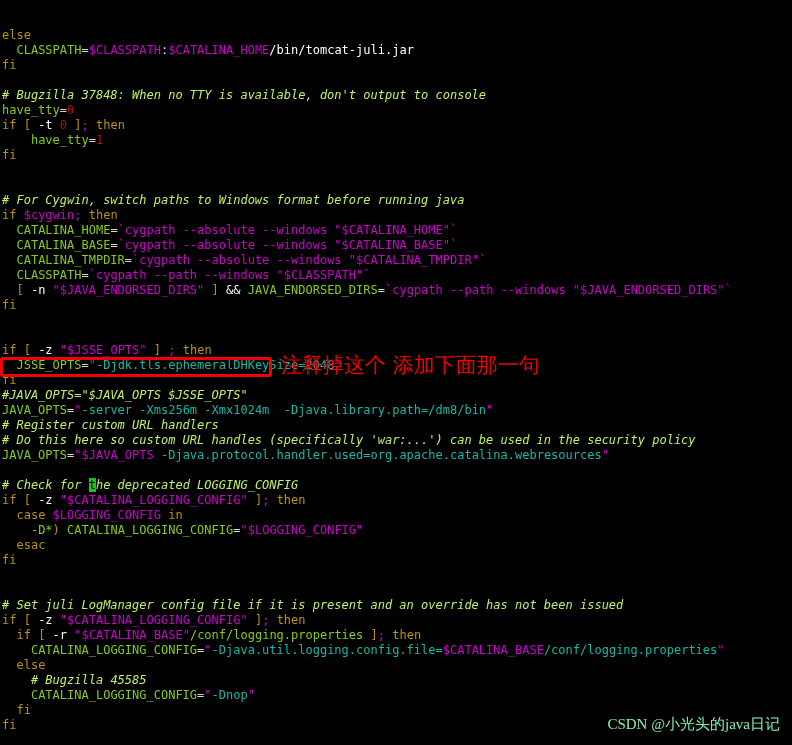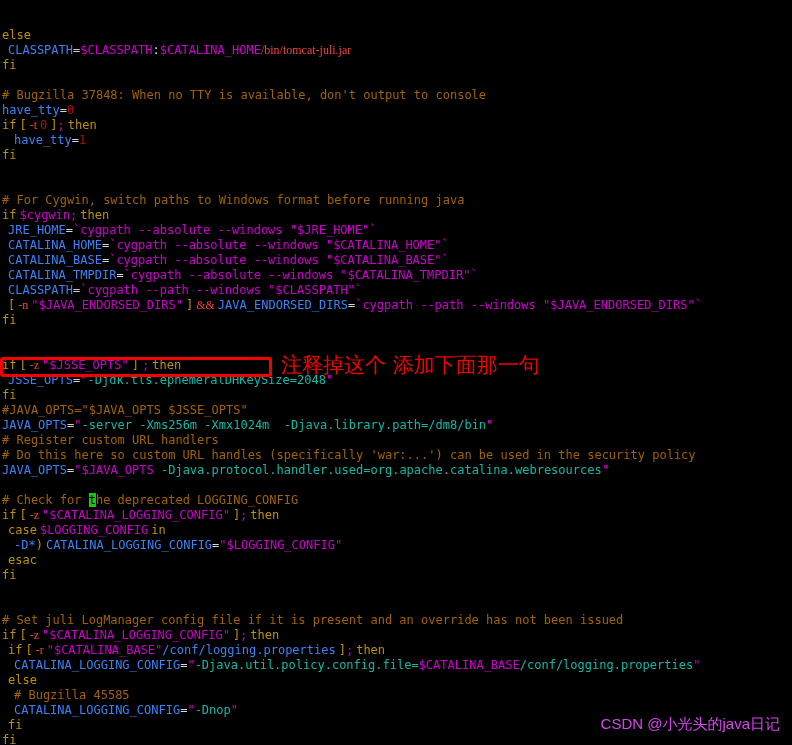--- a/index.html
+++ b/index.html
@@ -31,26 +31,26 @@
     height: 15px;
     line-height: 15px;
     font-size: 12px;
     white-space: pre;
     letter-spacing: 0px;
     padding-left: 2px;
   }
 
   
   .t-kw   { color: #b9920a; }   
-  .t-com  { color: #a16207; }   
-  .t-var  { color: #3b82f6; }   
+  .t-com  { color: #bef264; font-style: italic; }   
+  .t-var  { color: #84cc16; }   
   .t-dollar { color: #cc00cc; } 
   .t-str  { color: #14b8a6; }   
   .t-num  { color: #b01010; }
-  .t-plain{ color: #ef4444; font-family: Liberation Serif, serif; }
+  .t-plain{ color: #ffffff; }
   .t-op   { color: #d8d8d8; }
   .t-tick { color: #cc00cc; }
 
   
   .cursor {
     background: #17c617;
     color: #000000;
   }
 
   
@@ -76,24 +76,24 @@
     line-height: 24px;
     color: #f50000;
     white-space: pre;
   }
 
   
   #watermark {
     position: absolute;
     right: 12px;
     bottom: 12px;
-    font-family: Liberation Sans, sans-serif;
+    font-family: Liberation Serif, serif;
     font-size: 15px;
     line-height: 18px;
-    color: #d946ef;
+    color: #86efac;
     white-space: pre;
   }
 </style>
 </head>
 <body>
 
 <div id="editor">
   <div id="code-lines">
       <div class="line"><span class="t-kw">else</span></div>
       <div class="line"><span class="t-plain">  </span><span class="t-var">CLASSPATH</span><span class="t-op">=</span><span class="t-dollar">$CLASSPATH</span><span class="t-op">:</span><span class="t-dollar">$CATALINA_HOME</span><span class="t-plain">/bin/tomcat-juli.jar</span></div>
@@ -101,21 +101,20 @@
       <div class="line"><span class="t-plain"></span></div>
       <div class="line"><span class="t-com"># Bugzilla 37848: When no TTY is available, don't output to console</span></div>
       <div class="line"><span class="t-var">have_tty</span><span class="t-op">=</span><span class="t-num">0</span></div>
       <div class="line"><span class="t-kw">if</span><span class="t-plain"> </span><span class="t-kw">[</span><span class="t-plain"> -t </span><span class="t-num">0</span><span class="t-plain"> </span><span class="t-kw">]</span><span class="t-dollar">;</span><span class="t-plain"> </span><span class="t-kw">then</span></div>
       <div class="line"><span class="t-plain">    </span><span class="t-var">have_tty</span><span class="t-op">=</span><span class="t-num">1</span></div>
       <div class="line"><span class="t-kw">fi</span></div>
       <div class="line"><span class="t-plain"></span></div>
       <div class="line"><span class="t-plain"></span></div>
       <div class="line"><span class="t-com"># For Cygwin, switch paths to Windows format before running java</span></div>
       <div class="line"><span class="t-kw">if</span><span class="t-plain"> </span><span class="t-dollar">$cygwin</span><span class="t-dollar">;</span><span class="t-plain"> </span><span class="t-kw">then</span></div>
-      <div class="line"><span class="t-plain">  </span><span class="t-var">JRE_HOME</span><span class="t-op">=</span><span class="t-tick">`</span><span class="t-dollar">cygpath --absolute --windows </span><span class="t-dollar">"</span><span class="t-dollar">$JRE_HOME</span><span class="t-dollar">"</span><span class="t-tick">`</span></div>
       <div class="line"><span class="t-plain">  </span><span class="t-var">CATALINA_HOME</span><span class="t-op">=</span><span class="t-tick">`</span><span class="t-dollar">cygpath --absolute --windows </span><span class="t-dollar">"</span><span class="t-dollar">$CATALINA_HOME</span><span class="t-dollar">"</span><span class="t-tick">`</span></div>
       <div class="line"><span class="t-plain">  </span><span class="t-var">CATALINA_BASE</span><span class="t-op">=</span><span class="t-tick">`</span><span class="t-dollar">cygpath --absolute --windows </span><span class="t-dollar">"</span><span class="t-dollar">$CATALINA_BASE</span><span class="t-dollar">"</span><span class="t-tick">`</span></div>
       <div class="line"><span class="t-plain">  </span><span class="t-var">CATALINA_TMPDIR</span><span class="t-op">=</span><span class="t-tick">`</span><span class="t-dollar">cygpath --absolute --windows </span><span class="t-dollar">"</span><span class="t-dollar">$CATALINA_TMPDIR</span><span class="t-dollar">"</span><span class="t-tick">`</span></div>
       <div class="line"><span class="t-plain">  </span><span class="t-var">CLASSPATH</span><span class="t-op">=</span><span class="t-tick">`</span><span class="t-dollar">cygpath --path --windows </span><span class="t-dollar">"</span><span class="t-dollar">$CLASSPATH</span><span class="t-dollar">"</span><span class="t-tick">`</span></div>
       <div class="line"><span class="t-plain">  </span><span class="t-kw">[</span><span class="t-plain"> -n </span><span class="t-dollar">"$JAVA_ENDORSED_DIRS"</span><span class="t-plain"> </span><span class="t-kw">]</span><span class="t-plain"> </span><span class="t-plain">&amp;&amp;</span><span class="t-plain"> </span><span class="t-var">JAVA_ENDORSED_DIRS</span><span class="t-op">=</span><span class="t-tick">`</span><span class="t-dollar">cygpath --path --windows </span><span class="t-dollar">"$JAVA_ENDORSED_DIRS"</span><span class="t-tick">`</span></div>
       <div class="line"><span class="t-kw">fi</span></div>
       <div class="line"><span class="t-plain"></span></div>
       <div class="line"><span class="t-plain"></span></div>
       <div class="line"><span class="t-kw">if</span><span class="t-plain"> </span><span class="t-kw">[</span><span class="t-plain"> -z </span><span class="t-dollar">"</span><span class="t-dollar">$JSSE_OPTS</span><span class="t-dollar">"</span><span class="t-plain"> </span><span class="t-kw">]</span><span class="t-plain"> </span><span class="t-dollar">;</span><span class="t-plain"> </span><span class="t-kw">then</span></div>
       <div class="line"><span class="t-plain">  </span><span class="t-var">JSSE_OPTS</span><span class="t-op">=</span><span class="t-dollar">"</span><span class="t-str">-Djdk.tls.ephemeralDHKeySize=2048</span><span class="t-dollar">"</span></div>
@@ -130,21 +129,21 @@
       <div class="line"><span class="t-kw">if</span><span class="t-plain"> </span><span class="t-kw">[</span><span class="t-plain"> -z </span><span class="t-dollar">"</span><span class="t-dollar">$CATALINA_LOGGING_CONFIG</span><span class="t-dollar">"</span><span class="t-plain"> </span><span class="t-kw">]</span><span class="t-dollar">;</span><span class="t-plain"> </span><span class="t-kw">then</span></div>
       <div class="line"><span class="t-plain">  </span><span class="t-kw">case</span><span class="t-plain"> </span><span class="t-dollar">$LOGGING_CONFIG</span><span class="t-plain"> </span><span class="t-kw">in</span></div>
       <div class="line"><span class="t-plain">    </span><span class="t-var">-D*</span><span class="t-kw">)</span><span class="t-plain"> </span><span class="t-var">CATALINA_LOGGING_CONFIG</span><span class="t-op">=</span><span class="t-dollar">"</span><span class="t-dollar">$LOGGING_CONFIG</span><span class="t-dollar">"</span></div>
       <div class="line"><span class="t-plain">  </span><span class="t-kw">esac</span></div>
       <div class="line"><span class="t-kw">fi</span></div>
       <div class="line"><span class="t-plain"></span></div>
       <div class="line"><span class="t-plain"></span></div>
       <div class="line"><span class="t-com"># Set juli LogManager config file if it is present and an override has not been issued</span></div>
       <div class="line"><span class="t-kw">if</span><span class="t-plain"> </span><span class="t-kw">[</span><span class="t-plain"> -z </span><span class="t-dollar">"</span><span class="t-dollar">$CATALINA_LOGGING_CONFIG</span><span class="t-dollar">"</span><span class="t-plain"> </span><span class="t-kw">]</span><span class="t-dollar">;</span><span class="t-plain"> </span><span class="t-kw">then</span></div>
       <div class="line"><span class="t-plain">  </span><span class="t-kw">if</span><span class="t-plain"> </span><span class="t-kw">[</span><span class="t-plain"> -r </span><span class="t-dollar">"</span><span class="t-dollar">$CATALINA_BASE</span><span class="t-dollar">"</span><span class="t-var">/conf/logging.properties</span><span class="t-plain"> </span><span class="t-kw">]</span><span class="t-dollar">;</span><span class="t-plain"> </span><span class="t-kw">then</span></div>
-      <div class="line"><span class="t-plain">    </span><span class="t-var">CATALINA_LOGGING_CONFIG</span><span class="t-op">=</span><span class="t-dollar">"</span><span class="t-str">-Djava.util.policy.config.file=</span><span class="t-dollar">$CATALINA_BASE</span><span class="t-str">/conf/logging.properties</span><span class="t-dollar">"</span></div>
+      <div class="line"><span class="t-plain">    </span><span class="t-var">CATALINA_LOGGING_CONFIG</span><span class="t-op">=</span><span class="t-dollar">"</span><span class="t-str">-Djava.util.logging.config.file=</span><span class="t-dollar">$CATALINA_BASE</span><span class="t-str">/conf/logging.properties</span><span class="t-dollar">"</span></div>
       <div class="line"><span class="t-plain">  </span><span class="t-kw">else</span></div>
       <div class="line"><span class="t-plain">    </span><span class="t-com"># Bugzilla 45585</span></div>
       <div class="line"><span class="t-plain">    </span><span class="t-var">CATALINA_LOGGING_CONFIG</span><span class="t-op">=</span><span class="t-dollar">"</span><span class="t-str">-Dnop</span><span class="t-dollar">"</span></div>
       <div class="line"><span class="t-plain">  </span><span class="t-kw">fi</span></div>
       <div class="line"><span class="t-kw">fi</span></div>
     </div>
 </div>
 
 <div id="anno-box"></div>
 

